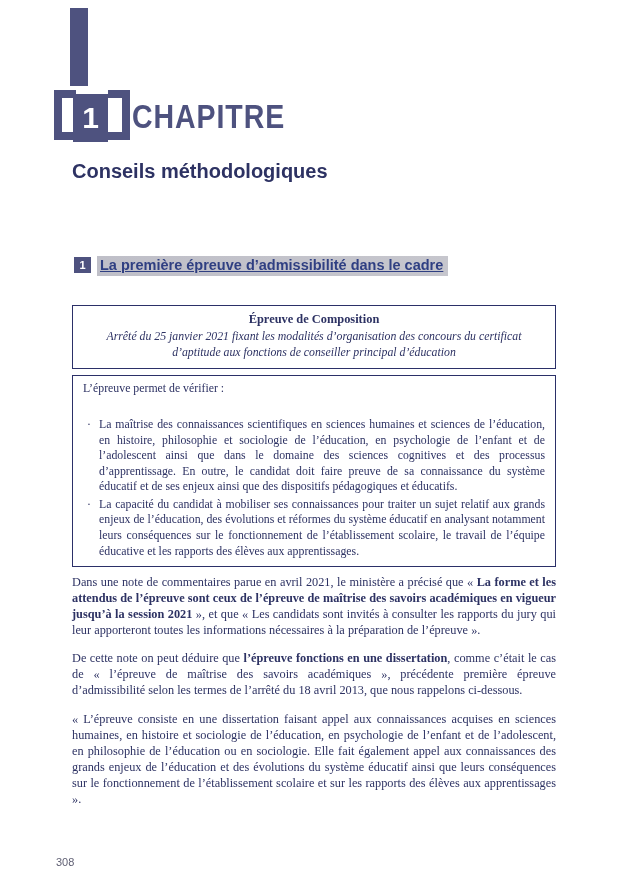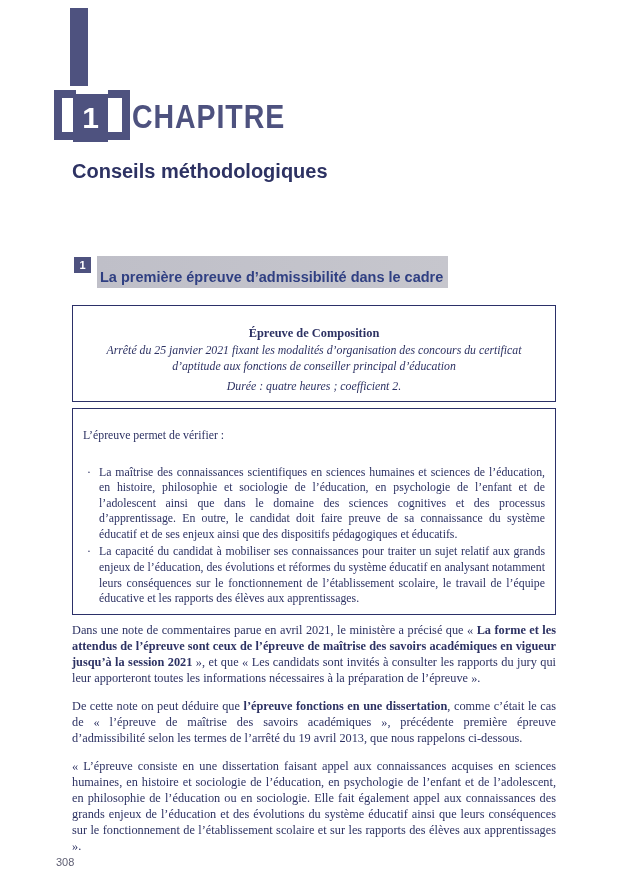--- a/index.html
+++ b/index.html
@@ -30,23 +30,23 @@
     font-weight:bold;font-size:20px;color:var(--text);}
   
   .content{position:absolute;left:72px;top:256px;width:484px;}
   
   .section-heading{position:relative;padding-left:25px;min-height:38px;}
   .sec-num{position:absolute;left:2px;top:1px;width:17px;height:16px;background:var(--accent);
     display:flex;align-items:center;justify-content:center;}
   .sec-num span{color:#ffffff;font-family:"Liberation Sans",sans-serif;font-weight:bold;font-size:11px;}
   .sec-title{font-family:"Liberation Sans",sans-serif;font-weight:bold;font-size:14.5px;
     color:var(--section);line-height:19px;}
-  .hl{background:linear-gradient(to right,#bfbfc8,var(--highlight));display:inline-block;padding:12px 5px 1px 3px;}
+  .hl{background:linear-gradient(to right,#bfbfc8,var(--highlight));display:inline-block;padding:0 5px 1px 3px;text-decoration:underline;}
   
-  .box{border:1px solid var(--border);padding:19px 10px 7px 10px;font-size:11.8px;line-height:1.32;}
+  .box{border:1px solid var(--border);padding:5px 10px 7px 10px;font-size:11.8px;line-height:1.32;}
   .box1{margin-top:11px;text-align:center;}
   .box-title{font-weight:bold;font-size:12.4px;margin-bottom:2px;}
   .box1 .it{font-style:italic;}
   .box1 .sp{margin-top:4px;}
   .box2{margin-top:6px;text-align:justify;}
   .box2-intro{margin-bottom:21px;}
   .bullet-item{position:relative;padding-left:16px;margin-top:2px;}
   .bullet-marker{position:absolute;left:4px;top:0;}
   
   .para{margin-top:8px;text-align:justify;font-size:12.3px;line-height:1.3;}
@@ -77,36 +77,35 @@
         <span>1</span>
       </span>
       <div class="sec-title">
         <span class="hl">La première épreuve d’admissibilité dans le cadre</span><br>
       </div>
     </div>
 
     <div class="box box1">
       <div class="box-title">Épreuve de Composition</div>
       <div class="it">Arrêté du 25 janvier 2021 fixant les modalités d’organisation des concours du certificat d’aptitude aux fonctions de conseiller principal d’éducation</div>
-      <div class="it sp">Durée : quatre heures ; coefficient 2.</div>
     </div>
 
     <div class="box box2">
       <div class="box2-intro">L’épreuve permet de vérifier :</div>
       <div class="bullet-item">
         <span class="bullet-marker">·</span>
         <span>La maîtrise des connaissances scientifiques en sciences humaines et sciences de l’éducation, en histoire, philosophie et sociologie de l’éducation, en psychologie de l’enfant et de l’adolescent ainsi que dans le domaine des sciences cognitives et des processus d’apprentissage. En outre, le candidat doit faire preuve de sa connaissance du système éducatif et de ses enjeux ainsi que des dispositifs pédagogiques et éducatifs.</span>
       </div>
       <div class="bullet-item">
         <span class="bullet-marker">·</span>
         <span>La capacité du candidat à mobiliser ses connaissances pour traiter un sujet relatif aux grands enjeux de l’éducation, des évolutions et réformes du système éducatif en analysant notamment leurs conséquences sur le fonctionnement de l’établissement scolaire, le travail de l’équipe éducative et les rapports des élèves aux apprentissages.</span>
       </div>
     </div>
 
     <p class="para"><span>Dans une note de commentaires parue en avril 2021, le ministère a précisé que « </span><strong>La forme et les attendus de l’épreuve sont ceux de l’épreuve de maîtrise des savoirs académiques en vigueur jusqu’à la session 2021</strong><span> », et que « Les candidats sont invités à consulter les rapports du jury qui leur apporteront toutes les informations nécessaires à la préparation de l’épreuve ».</span></p>
-    <p class="para"><span>De cette note on peut déduire que </span><strong>l’épreuve fonctions en une dissertation</strong><span>, comme c’était le cas de « l’épreuve de maîtrise des savoirs académiques », précédente première épreuve d’admissibilité selon les termes de l’arrêté du 19 avril 2013, que nous rappelons ci-dessous.</span></p>
+    <p class="para"><span>De cette note on peut déduire que </span><strong>l’épreuve fonctions en une dissertation</strong><span>, comme c’était le cas de « l’épreuve de maîtrise des savoirs académiques », précédente première épreuve d’admissibilité selon les termes de l’arrêté du 18 avril 2013, que nous rappelons ci-dessous.</span></p>
     <p class="para"><span>« L’épreuve consiste en une dissertation faisant appel aux connaissances acquises en sciences humaines, en histoire et sociologie de l’éducation, en psychologie de l’enfant et de l’adolescent, en philosophie de l’éducation ou en sociologie. Elle fait également appel aux connaissances des grands enjeux de l’éducation et des évolutions du système éducatif ainsi que leurs conséquences sur le fonctionnement de l’établissement scolaire et sur les rapports des élèves aux apprentissages ».</span></p>
 
   </div>
 
   <div class="page-number">308</div>
 
 </div>
 
 </body></html>

